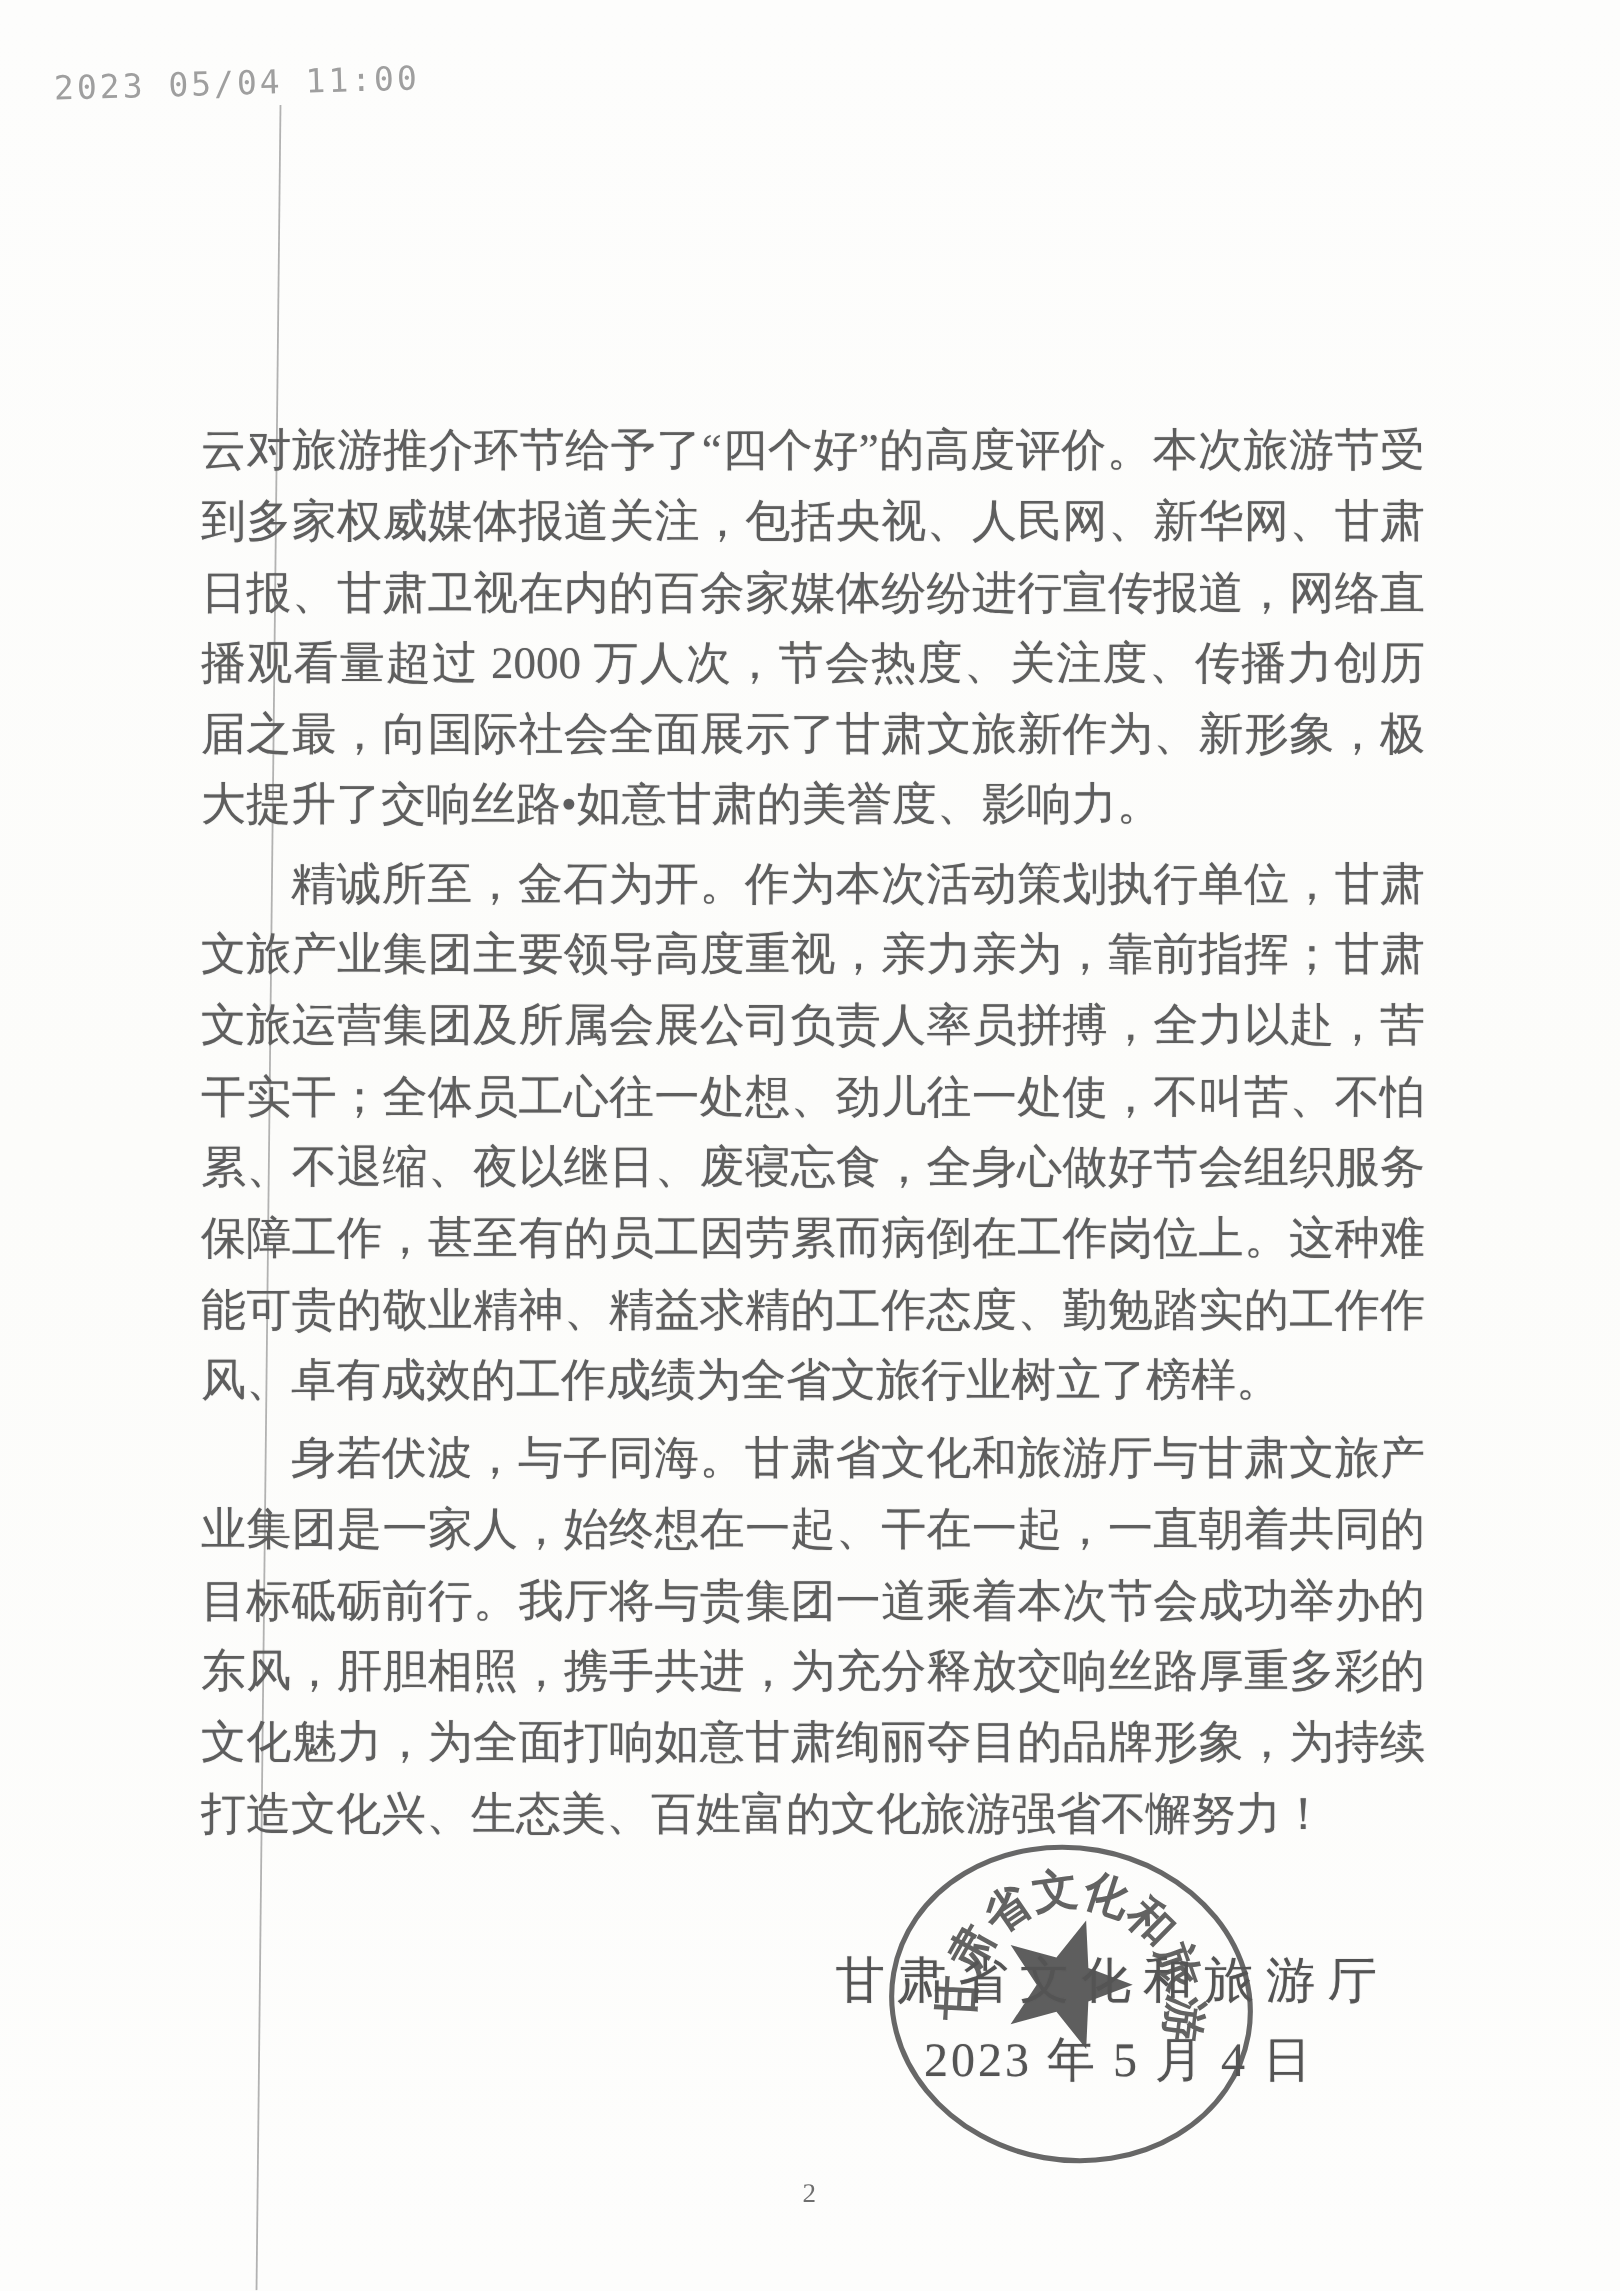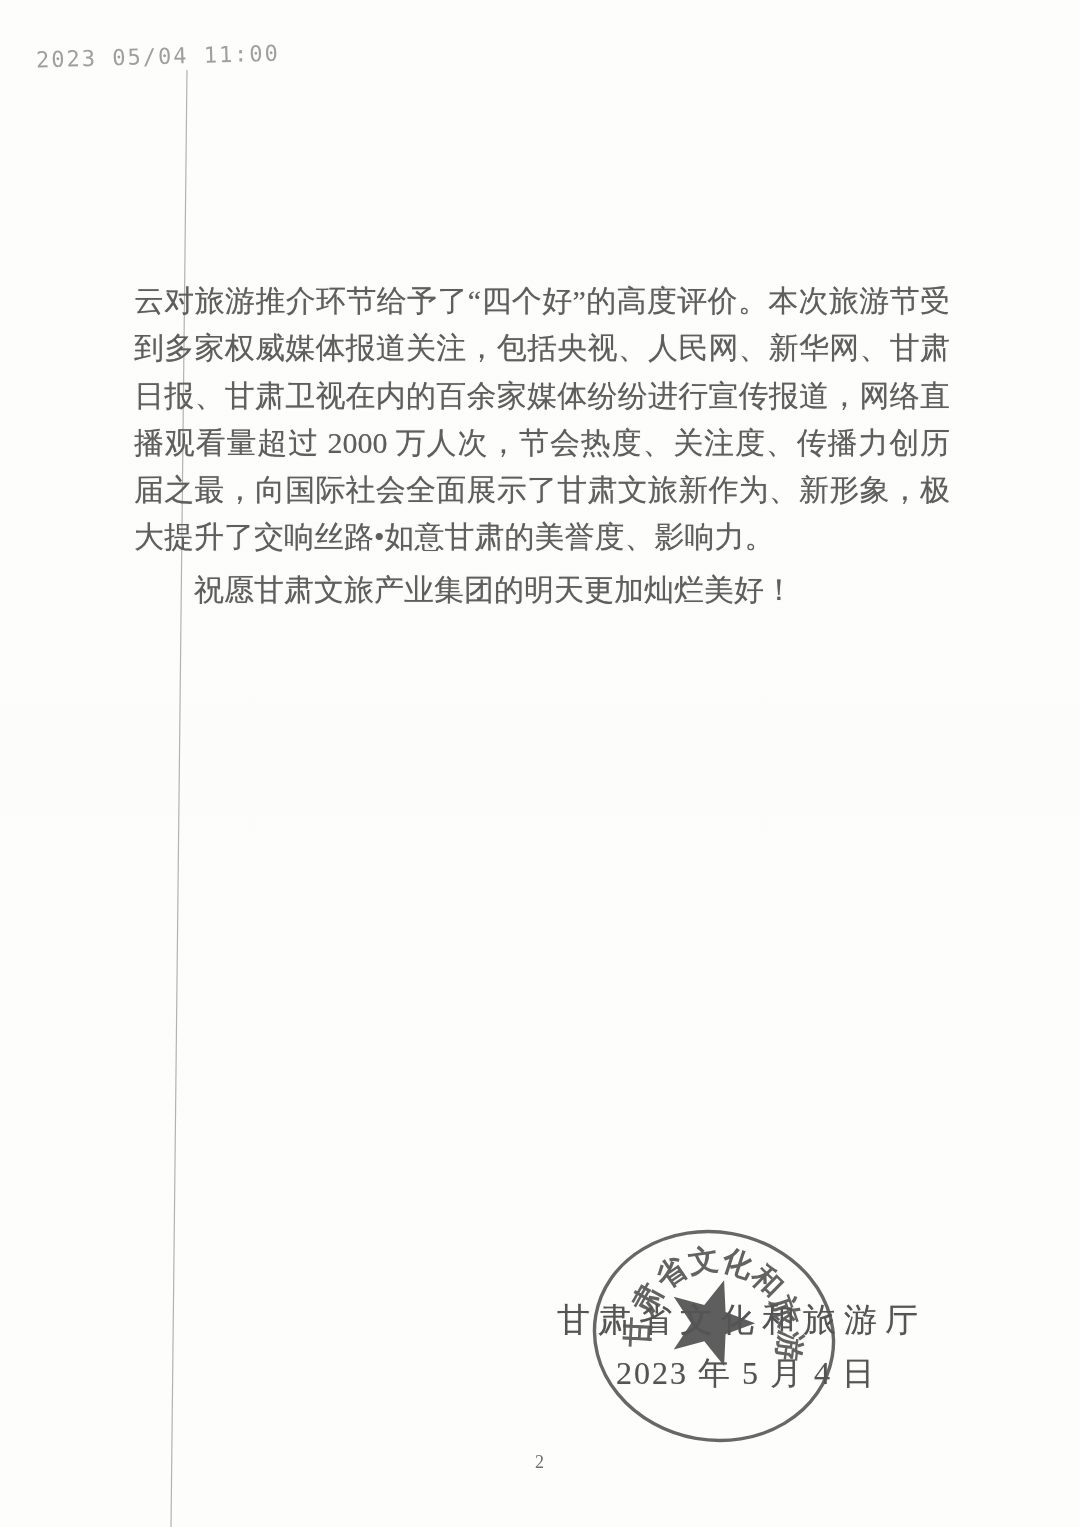--- a/index.html
+++ b/index.html
@@ -65,21 +65,22 @@
 <div class="scan-page">
 
   <div class="scan-timestamp">2023 05/04 11:00</div>
 
   <svg class="fold-line-svg" viewBox="0 0 1080 1527" xmlns="http://www.w3.org/2000/svg">
     <line x1="187" y1="70" x2="171" y2="1527" stroke="#8b8b8b" stroke-width="1.2" opacity="0.65"></line>
   </svg>
 
   <div class="doc-body">
     <p>云对旅游推介环节给予了“四个好”的高度评价。本次旅游节受到多家权威媒体报道关注，包括央视、人民网、新华网、甘肃日报、甘肃卫视在内的百余家媒体纷纷进行宣传报道，网络直播观看量超过 2000 万人次，节会热度、关注度、传播力创历届之最，向国际社会全面展示了甘肃文旅新作为、新形象，极大提升了交响丝路•如意甘肃的美誉度、影响力。</p>
-    <p class="indent">祝愿甘肃文旅产业集团的明天更加灿烂美好！</p>
+    <p class="indent">精诚所至，金石为开。作为本次活动策划执行单位，甘肃文旅产业集团主要领导高度重视，亲力亲为，靠前指挥；甘肃文旅运营集团及所属会展公司负责人率员拼搏，全力以赴，苦干实干；全体员工心往一处想、劲儿往一处使，不叫苦、不怕累、不退缩、夜以继日、废寝忘食，全身心做好节会组织服务保障工作，甚至有的员工因劳累而病倒在工作岗位上。这种难能可贵的敬业精神、精益求精的工作态度、勤勉踏实的工作作风、卓有成效的工作成绩为全省文旅行业树立了榜样。</p>
+    <p class="indent">身若伏波，与子同海。甘肃省文化和旅游厅与甘肃文旅产业集团是一家人，始终想在一起、干在一起，一直朝着共同的目标砥砺前行。我厅将与贵集团一道乘着本次节会成功举办的东风，肝胆相照，携手共进，为充分释放交响丝路厚重多彩的文化魅力，为全面打响如意甘肃绚丽夺目的品牌形象，为持续打造文化兴、生态美、百姓富的文化旅游强省不懈努力！</p>
   </div>
 
   <svg class="official-seal" viewBox="0 0 256 224" xmlns="http://www.w3.org/2000/svg">
     <g transform="rotate(10 128 112)" opacity="0.88">
       <ellipse cx="128" cy="112" rx="120" ry="104" fill="none" stroke="#454545" stroke-width="3.4"></ellipse>
       <path id="sealArc" d="M 66 134.6 A 66 66 0 1 1 190 134.6" fill="none"></path>
       <text class="seal-text" font-size="30" fill="#3f3f3f">
         <textPath href="#sealArc" textLength="272" lengthAdjust="spacing">甘肃省文化和旅游厅</textPath>
       </text>
       <polygon points="0,-45 11.2,-15.4 42.8,-13.9 18.1,5.9 26.5,36.4 0,19 -26.5,36.4 -18.1,5.9 -42.8,-13.9 -11.2,-15.4" transform="translate(122,100) rotate(8)" fill="#3a3a3a"></polygon>

